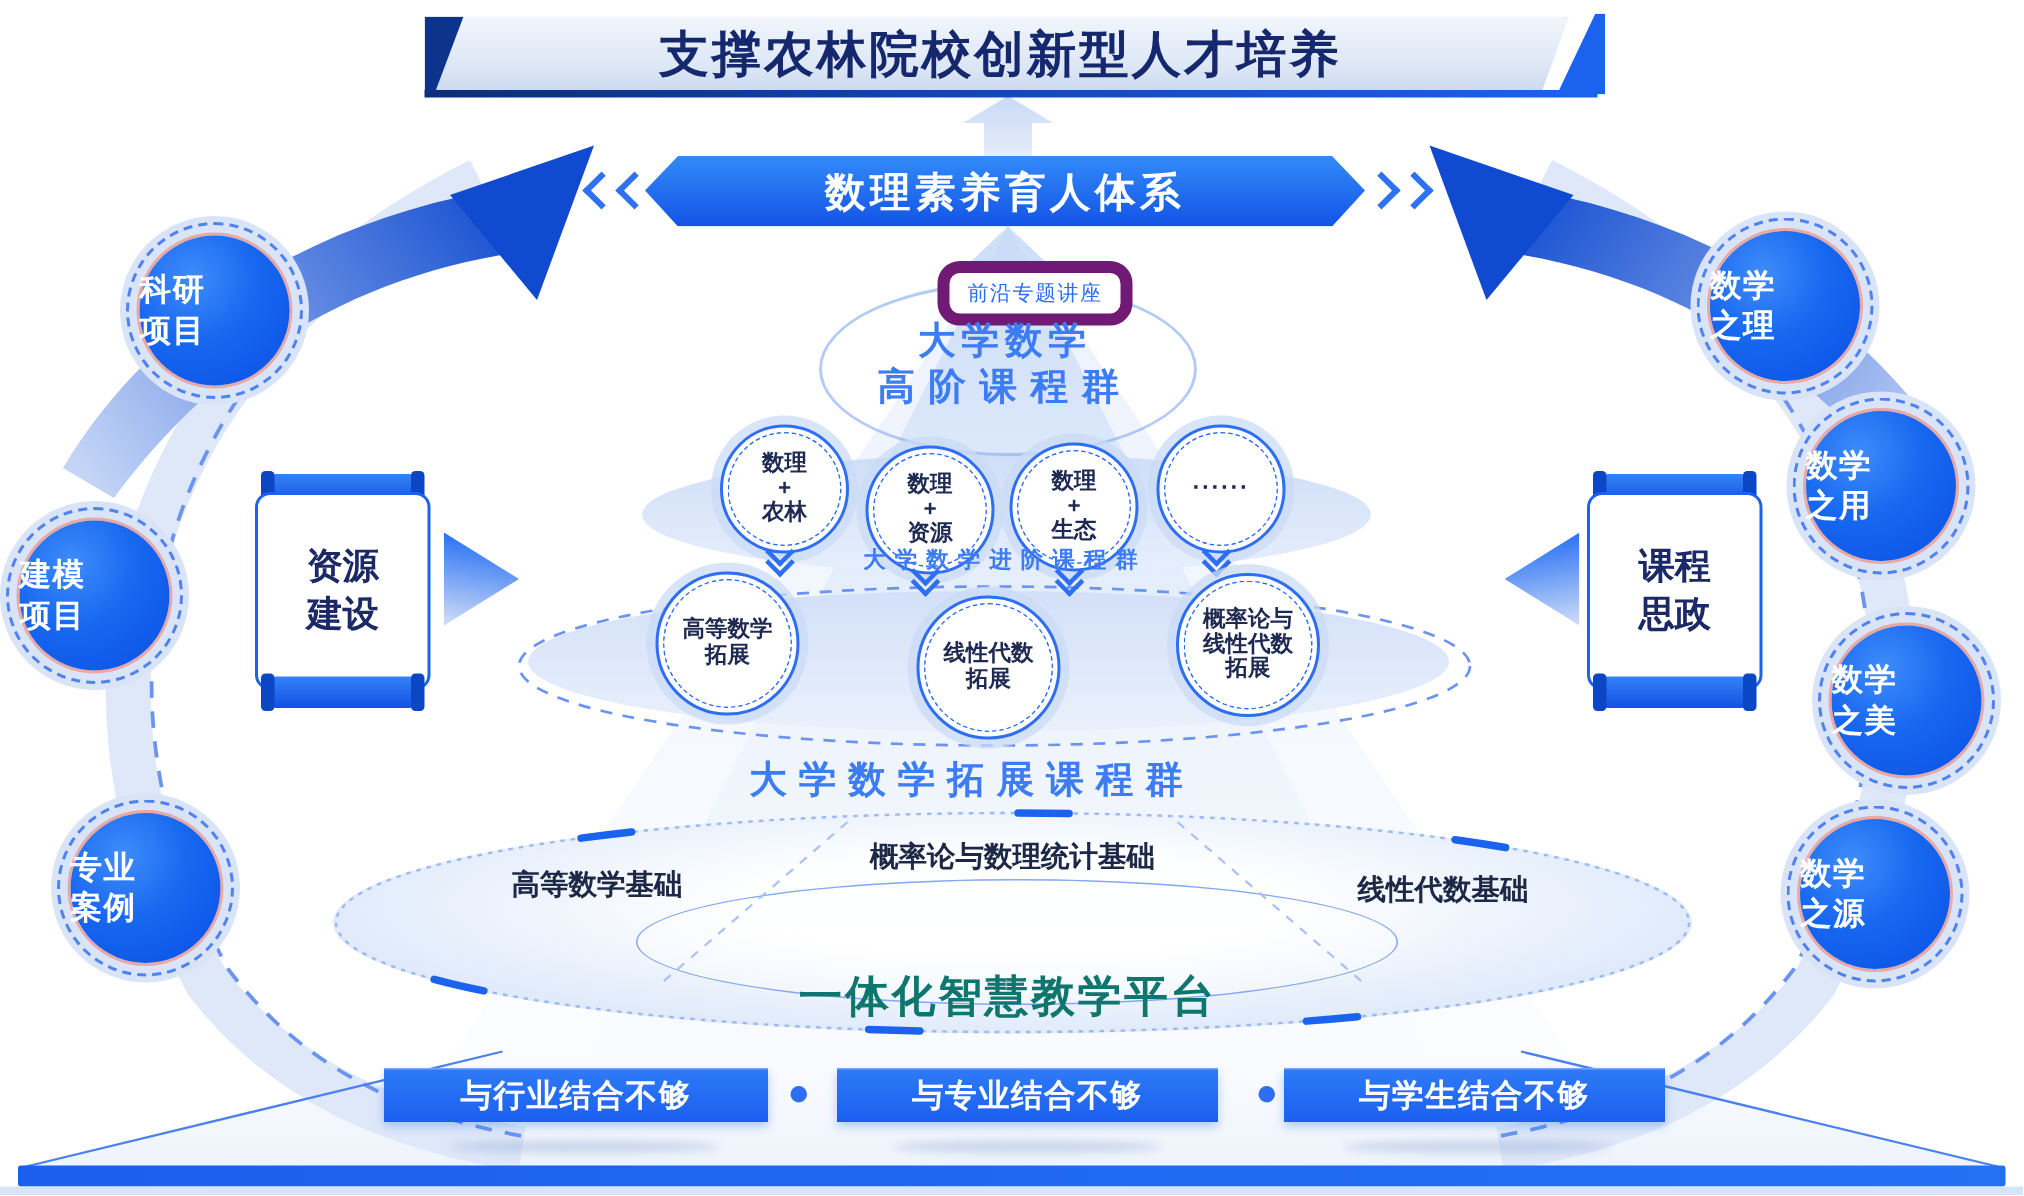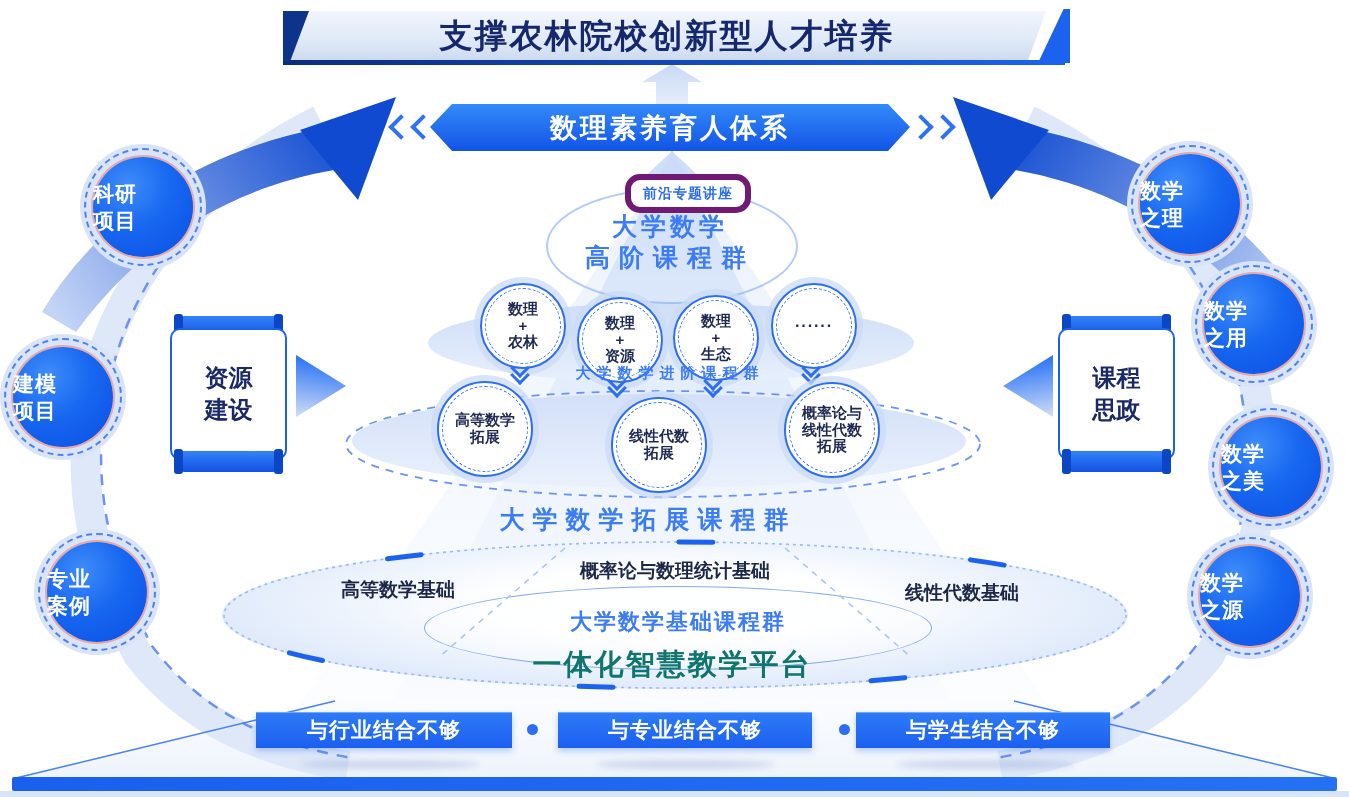--- a/index.html
+++ b/index.html
@@ -80,23 +80,23 @@
   .t2{width:82px;height:82px;font-size:15px;}
   .t3{width:92px;height:92px;font-size:15px;}
   .dots-line{font-size:16px;font-weight:800;letter-spacing:1px;color:#1f2a52;}
   .down-chevs{display:flex;flex-direction:column;align-items:center;}
   .chevron-d{width:11px;height:11px;border-right:3.5px solid #2e6ef2;border-bottom:3.5px solid #2e6ef2;transform:rotate(45deg);}
   .chevron-d + .chevron-d{margin-top:-7px;}
   
   .lbl{text-align:center;}
   .blue-heading{color:#3c7cf5;font-weight:800;}
   .pill{left:625px;top:174px;width:114px;height:27px;border-radius:15px;
-    background:#ffffff;border:6px solid #701a75;
+    background:#ffffff;border:8px solid #701a75;
     display:flex;align-items:center;justify-content:center;
-    color:#2a6df3;font-size:14px;font-weight:700;letter-spacing:1px;}
+    color:#2a6df3;font-size:14px;font-weight:400;letter-spacing:1px;}
   .dark-lbl{color:#1d2746;font-weight:700;font-size:19px;}
   
   .scrollbox{width:117px;height:156px;}
   .scroll-body{position:absolute;left:0;right:0;top:12px;bottom:12px;background:#ffffff;
     border:2.5px solid #1b63ef;border-radius:10px;
     display:flex;flex-direction:column;align-items:center;justify-content:center;
     font-size:24px;font-weight:800;color:#1b2a66;line-height:1.35;}
   .scroll-bar{position:absolute;left:9px;right:9px;height:21px;border-radius:5px;
     background:linear-gradient(180deg,#3482f8,#1152e2);}
   .scroll-bar.top{top:0;}
@@ -243,21 +243,20 @@
     <span>概率论与</span>
     <span>线性代数</span>
     <span>拓展</span>
   </div>
 
   <div class="abs lbl blue-heading" style="left:398px;top:503px;width:500px;font-size:25px;letter-spacing:8px;">大学数学拓展课程群</div>
 
   <div class="abs lbl dark-lbl" style="left:525px;top:558px;width:300px;">概率论与数理统计基础</div>
   <div class="abs lbl dark-lbl" style="left:298px;top:577px;width:200px;">高等数学基础</div>
   <div class="abs lbl dark-lbl" style="left:862px;top:580px;width:200px;">线性代数基础</div>
-  <div class="abs lbl blue-heading" style="left:528px;top:607px;width:300px;font-size:22px;letter-spacing:2px;">大学数学基础课程群</div>
   <div class="abs lbl" style="left:472px;top:645px;width:400px;font-size:29px;font-weight:800;color:#0f766e;letter-spacing:2px;">一体化智慧教学平台</div>
 
   <div class="abs node-blue" style="left:93px;top:157px;">
     <span>科研</span>
     <span>项目</span>
   </div>
   <div class="abs node-blue" style="left:13px;top:347px;">
     <span>建模</span>
     <span>项目</span>
   </div>

